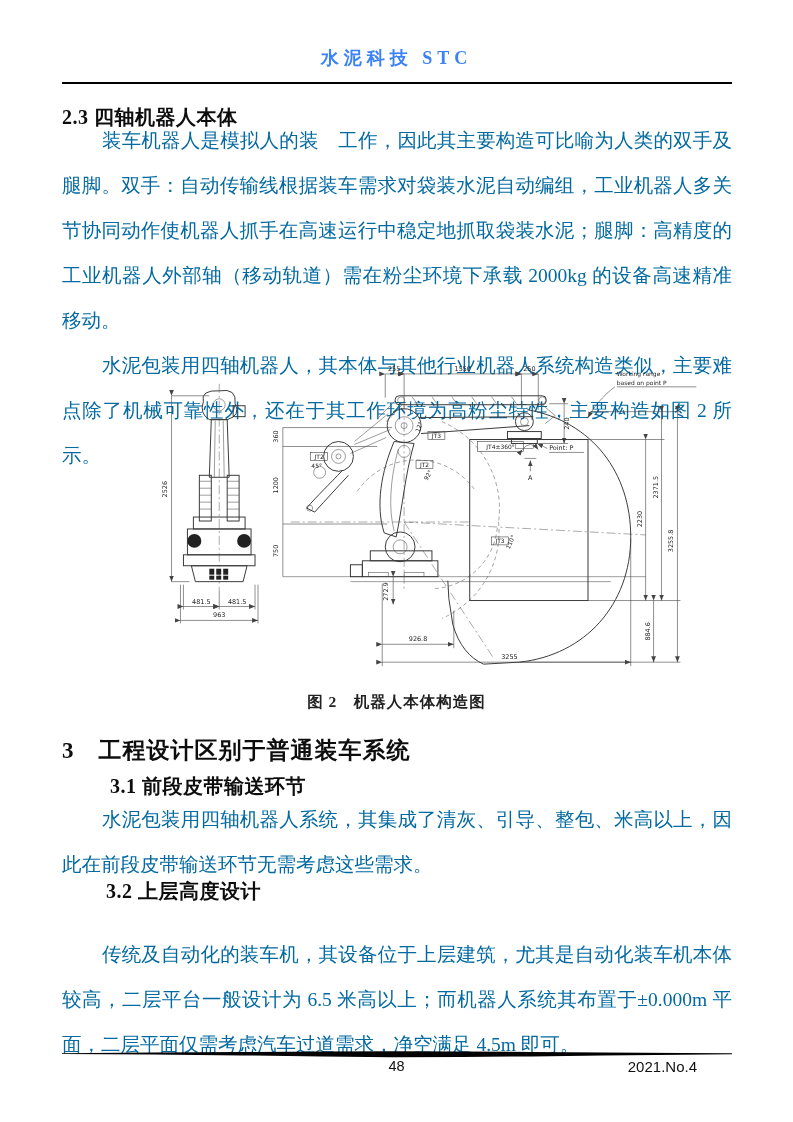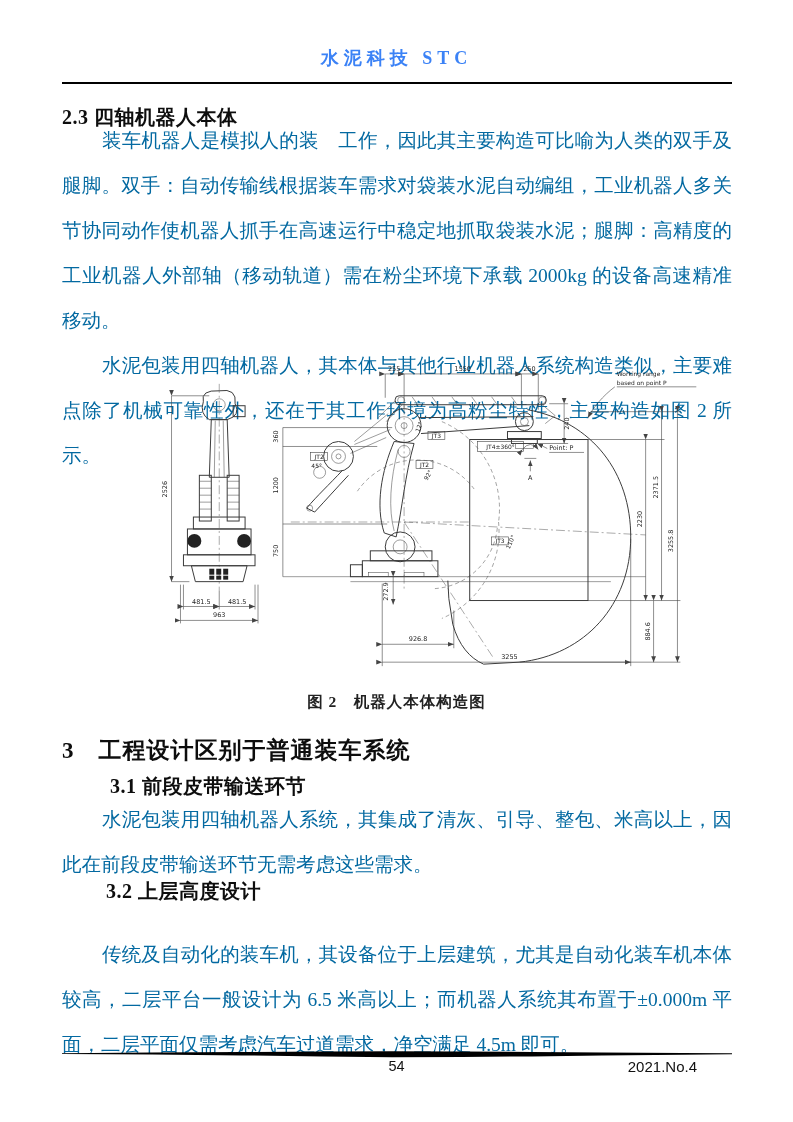--- a/index.html
+++ b/index.html
@@ -241,16 +241,16 @@
     <p class="para">水泥包装用四轴机器人系统，其集成了清灰、引导、整包、米高以上，因此在前段皮带输送环节无需考虑这些需求。</p>
   </div>
   <div class="h-sub h32">3.2 上层高度设计</div>
   <div class="flow f32">
     <p class="para">传统及自动化的装车机，其设备位于上层建筑，尤其是自动化装车机本体较高，二层平台一般设计为 6.5 米高以上；而机器人系统其布置于±0.000m 平面，二层平面仅需考虑汽车过道需求，净空满足 4.5m 即可。</p>
   </div>
 
   <svg class="footline" viewBox="0 0 670 10" preserveAspectRatio="none">
     <polygon fill="#000" points="0,4.2 90,3.6 180,3.1 260,2.6 330,2.2 400,2.4 470,3.0 540,3.6 620,4.0 670,4.3 670,5.2 620,5.8 540,6.6 470,7.4 400,8.0 330,8.2 260,7.6 180,6.4 90,5.4 0,5.0"></polygon>
   </svg>
-  <div class="pagenum">54</div>
+  <div class="pagenum">48</div>
   <div class="issue">2021.No.4</div>
 
 </div>
 
 </body></html>

